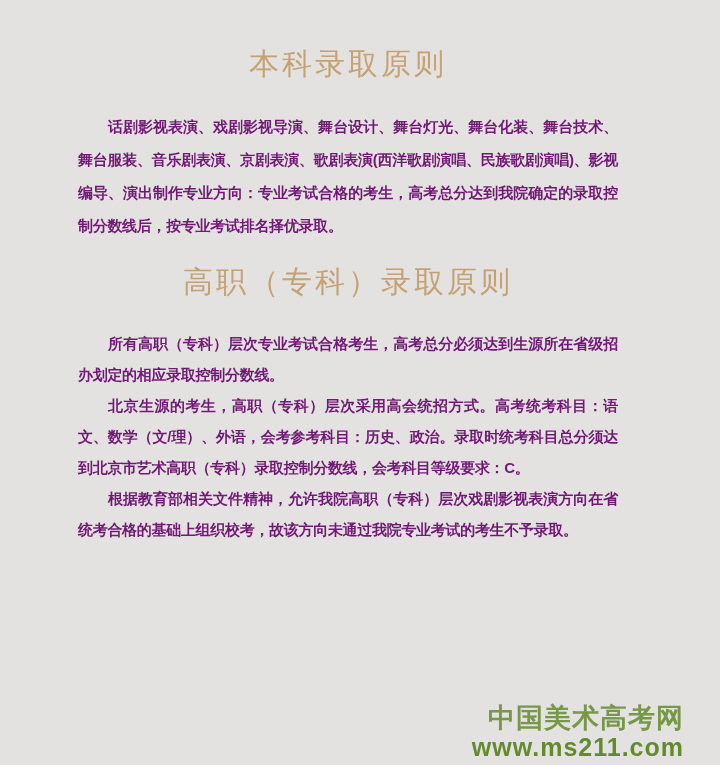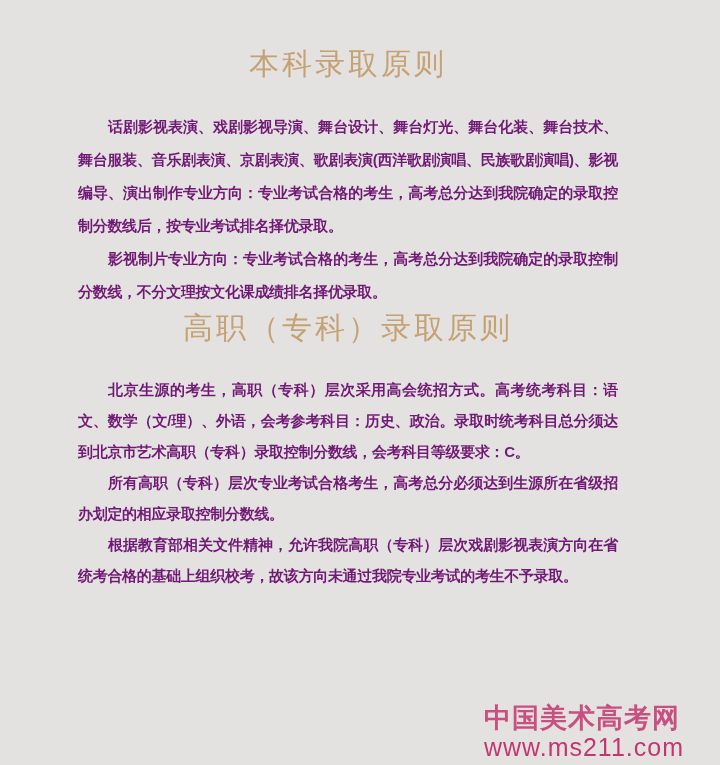--- a/index.html
+++ b/index.html
@@ -27,73 +27,73 @@
     font-size: 30px;
     font-weight: 500;
     letter-spacing: 3px;
     color: #c5a274;
     line-height: 40px;
   }
   .section-title.first {
     margin-bottom: 26px;
   }
   .section-title.second {
+    margin-top: 20px;
     margin-bottom: 26px;
   }
   .para {
     margin: 0;
     font-size: 15px;
     font-weight: 600;
     color: #701a75;
     line-height: 33px;
     text-indent: 2em;
     text-align: justify;
     letter-spacing: -0.3px;
   }
   .section-vocational .para {
     line-height: 31px;
   }
   .watermark {
     position: absolute;
     right: 4px;
     bottom: 4px;
-    text-align: left;
-    color: #be185d;
+    text-align: right;
+    color: #4d7c0f;
     pointer-events: none;
     line-height: 1.1;
   }
   .watermark .wm-name {
     font-size: 27px;
     font-weight: bold;
     letter-spacing: 1px;
     opacity: 0.72;
   }
   .watermark .wm-url {
     font-size: 25px;
-    font-weight: normal;
+    font-weight: bold;
     letter-spacing: 1px;
     opacity: 0.85;
     font-family: "Liberation Sans", sans-serif;
   }
 </style>
 </head>
 <body>
 
 <div class="doc">
 
   <div class="section-undergraduate">
     <h1 class="section-title first">本科录取原则</h1>
     <p class="para">话剧影视表演、戏剧影视导演、舞台设计、舞台灯光、舞台化装、舞台技术、舞台服装、音乐剧表演、京剧表演、歌剧表演(西洋歌剧演唱、民族歌剧演唱)、影视编导、演出制作专业方向：专业考试合格的考生，高考总分达到我院确定的录取控制分数线后，按专业考试排名择优录取。</p>
-    <p class="para">影视制片专业方向：专业考试合格的考生，高考总分达到我院确定的录取控制分数线，不分文理按文化课成绩排名择优录取。</p>
   </div>
 
   <div class="section-vocational">
     <h1 class="section-title second">高职（专科）录取原则</h1>
+    <p class="para">所有高职（专科）层次专业考试合格考生，高考总分必须达到生源所在省级招办划定的相应录取控制分数线。</p>
     <p class="para">北京生源的考生，高职（专科）层次采用高会统招方式。高考统考科目：语文、数学（文/理）、外语，会考参考科目：历史、政治。录取时统考科目总分须达到北京市艺术高职（专科）录取控制分数线，会考科目等级要求：C。</p>
-    <p class="para">所有高职（专科）层次专业考试合格考生，高考总分必须达到生源所在省级招办划定的相应录取控制分数线。</p>
     <p class="para">根据教育部相关文件精神，允许我院高职（专科）层次戏剧影视表演方向在省统考合格的基础上组织校考，故该方向未通过我院专业考试的考生不予录取。</p>
   </div>
 
   <div class="watermark">
     <div class="wm-name">中国美术高考网</div>
     <div class="wm-url">www.ms211.com</div>
   </div>
 
 </div>
 

